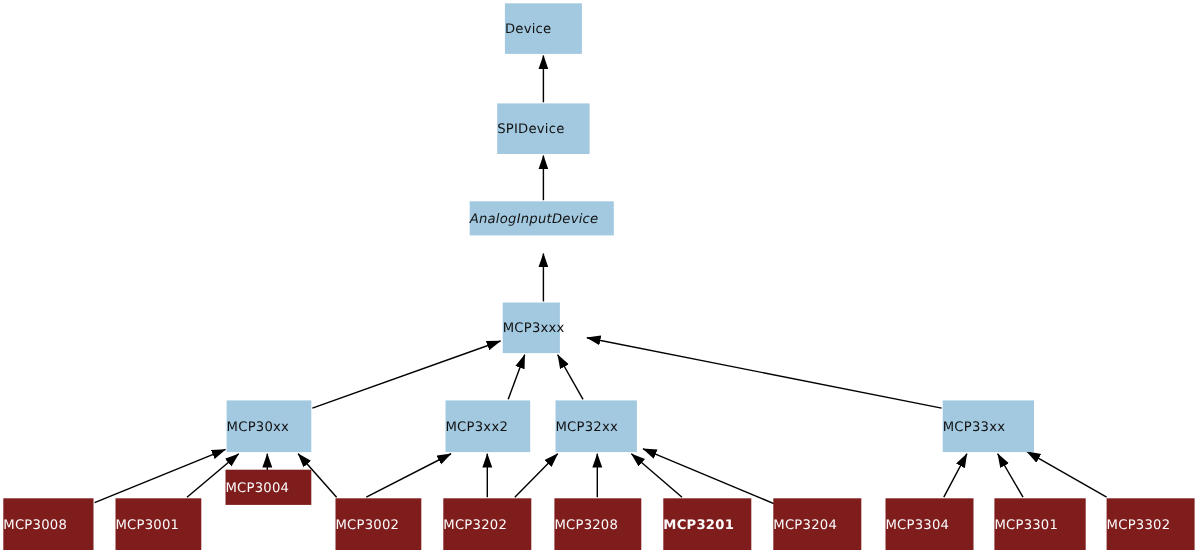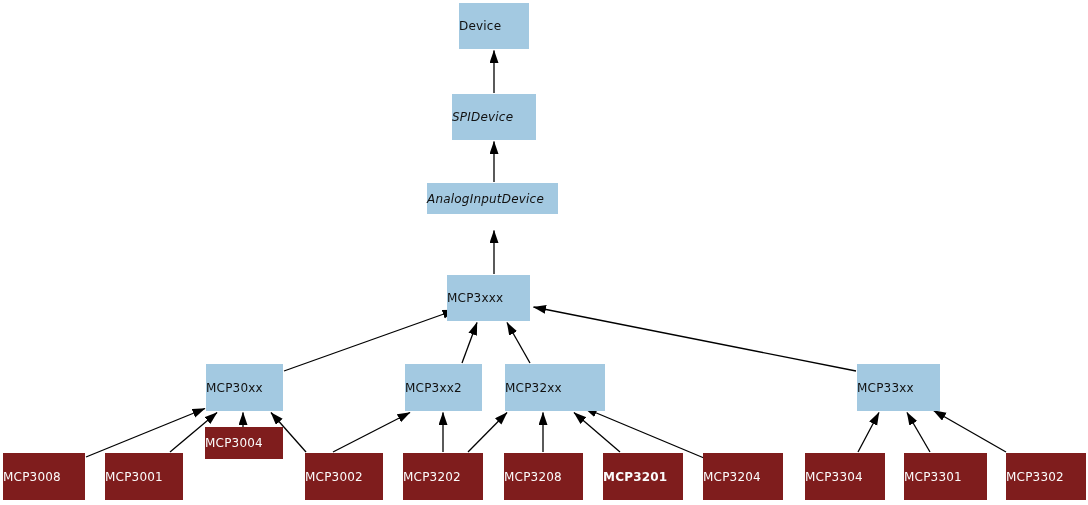--- a/index.html
+++ b/index.html
@@ -64,36 +64,36 @@
         <line x1="704" y1="458" x2="584.5" y2="408" stroke="#000000" stroke-width="1.3" marker-end="url(#arrowhead)"></line>
         <line x1="858" y1="452" x2="879" y2="412.5" stroke="#000000" stroke-width="1.3" marker-end="url(#arrowhead)"></line>
         <line x1="930" y1="452" x2="907" y2="412.5" stroke="#000000" stroke-width="1.3" marker-end="url(#arrowhead)"></line>
         <line x1="1006" y1="452" x2="933.5" y2="410.5" stroke="#000000" stroke-width="1.3" marker-end="url(#arrowhead)"></line>
       </g>
   </svg>
 
 <div class="node ancestor" style="left: 459px; top: 3px; width: 70px; height: 46px;">
       <span>Device</span>
     </div>
-    <div class="node ancestor" style="left: 452px; top: 94px; width: 84px; height: 46px; font-style: italic;">
+    <div class="node ancestor" style="left: 452px; top: 94px; width: 84px; height: 46px;">
       <span>SPIDevice</span>
     </div>
     <div class="node ancestor" style="left: 427px; top: 183px; width: 131px; height: 31px; font-style: italic;">
       <span>AnalogInputDevice</span>
     </div>
-    <div class="node ancestor" style="left: 447px; top: 275px; width: 83px; height: 46px;">
+    <div class="node ancestor" style="left: 457px; top: 275px; width: 52px; height: 46px;">
       <span>MCP3xxx</span>
     </div>
     <div class="node ancestor" style="left: 206px; top: 364px; width: 77px; height: 47px;">
       <span>MCP30xx</span>
     </div>
     <div class="node ancestor" style="left: 405px; top: 364px; width: 77px; height: 47px;">
       <span>MCP3xx2</span>
     </div>
-    <div class="node ancestor" style="left: 505px; top: 364px; width: 100px; height: 47px;">
+    <div class="node ancestor" style="left: 505px; top: 364px; width: 74px; height: 47px;">
       <span>MCP32xx</span>
     </div>
     <div class="node ancestor" style="left: 857px; top: 364px; width: 83px; height: 47px;">
       <span>MCP33xx</span>
     </div>
     <div class="node leaf" style="left: 3px; top: 453px; width: 82px; height: 47px;">
       <span>MCP3008</span>
     </div>
     <div class="node leaf" style="left: 105px; top: 453px; width: 78px; height: 47px;">
       <span>MCP3001</span>

